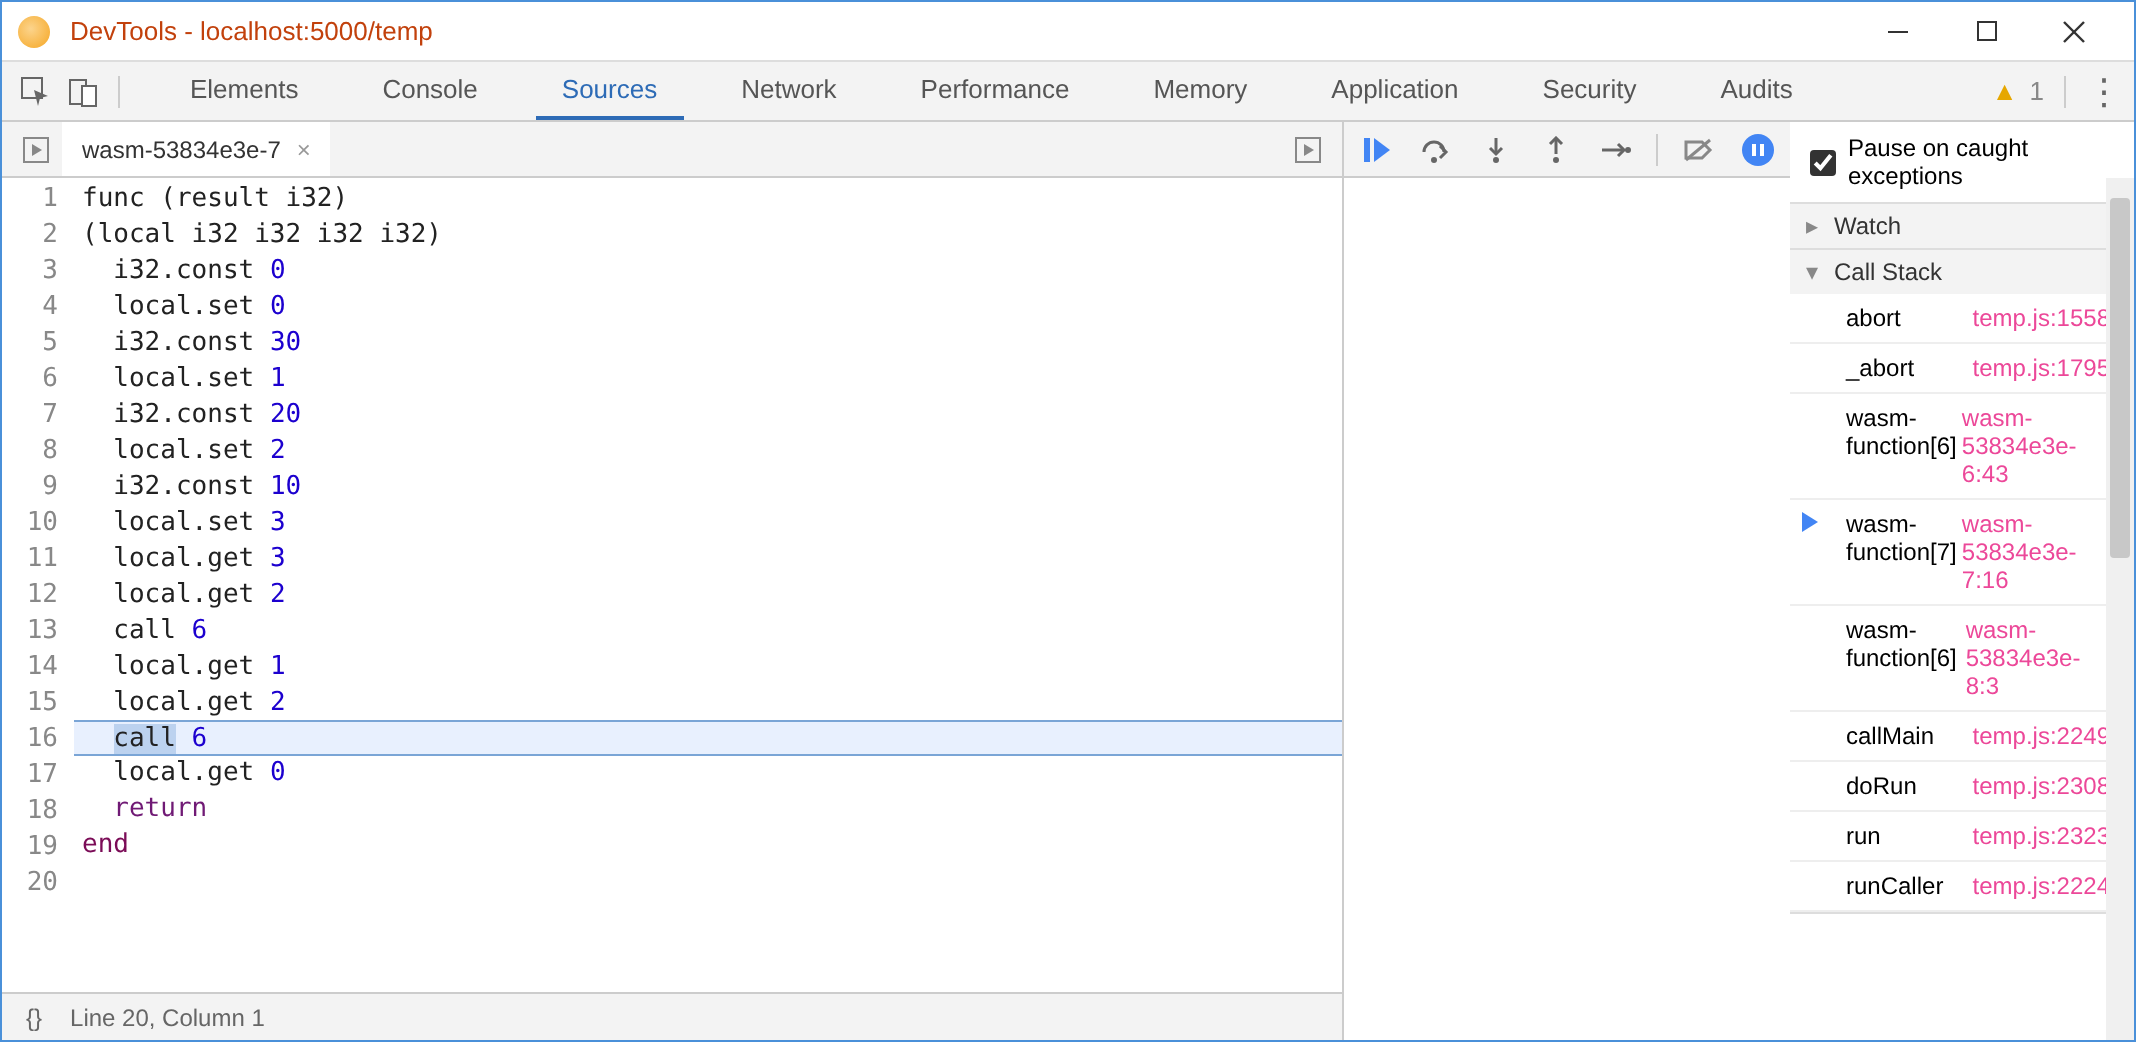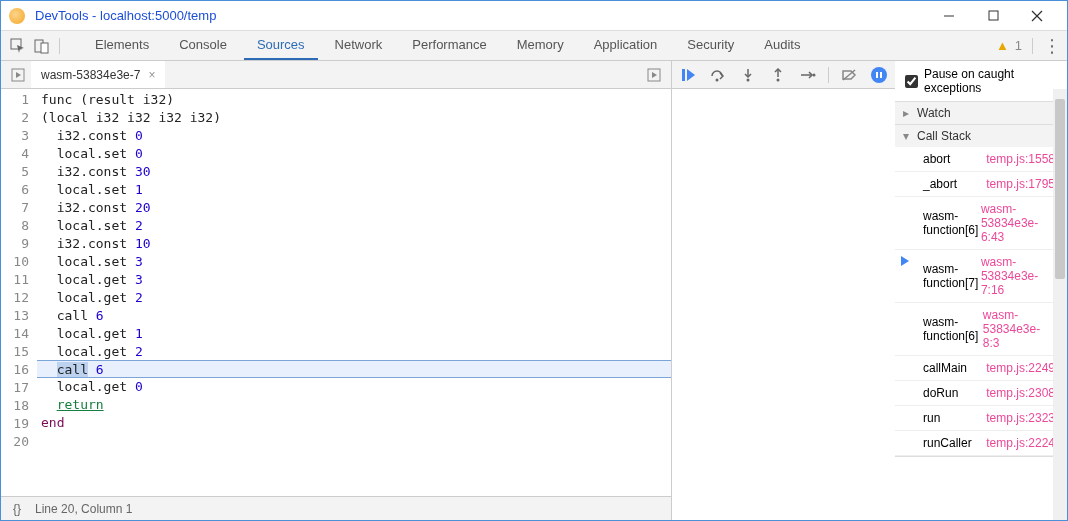--- a/index.html
+++ b/index.html
@@ -22,21 +22,21 @@
   }
   .titlebar-icon {
     width: 16px; height: 16px;
     background: radial-gradient(circle at 40% 40%, #fcd48c, #f5a623);
     border-radius: 50%;
     margin-right: 10px;
     position: relative;
   }
   .titlebar-text {
     font-size: 13px;
-    color: #1d4ed8;
+    color: #c2410c;
     flex: 1;
   }
   .win-controls { display: flex; gap: 0; }
   .win-btn {
     width: 44px; height: 28px;
     display: flex; align-items: center; justify-content: center;
     color: #555; font-size: 14px; font-family: monospace;
   }
 
   .toolbar {
@@ -51,21 +51,21 @@
   .tool-icon {
     width: 22px; height: 22px;
     display: flex; align-items: center; justify-content: center;
     color: #666;
     margin-right: 2px;
   }
   .toolbar-tabs {
     display: flex;
     height: 100%;
     margin-left: 18px;
-    gap: 4px;
+    gap: 16px;
   }
   .toolbar-tab {
     padding: 0 13px;
     display: flex;
     align-items: center;
     color: #555;
     border-bottom: 2px solid transparent;
     cursor: default;
   }
   .toolbar-tab.active {
@@ -147,21 +147,21 @@
   .code-line { height: 18px; padding-left: 4px; }
   .code-line.sel {
     background: #e8f0fe;
     border-top: 1px solid #7aa5d6;
     border-bottom: 1px solid #7aa5d6;
     height: 18px;
     margin-top: -1px;
   }
   .tok-selected { background: #bcd2ef; }
   .num { color: #1c00cf; }
-  .ret { color: #15803d; text-decoration: underline; }
+  .ret { color: #701a75; }
   .end { color: #7b0c57; }
 
   .status-bar {
     height: 24px;
     display: flex;
     align-items: center;
     border-top: 1px solid #ccc;
     padding: 0 12px;
     color: #666;
     font-size: 12px;
@@ -239,21 +239,20 @@
     display: flex; align-items: center; gap: 4px;
     color: #333;
   }
   .tri { display:inline-block; width: 10px; color: #888; }
   .stack-row {
     display: flex;
     justify-content: space-between;
     padding: 5px 12px 5px 28px;
     border-bottom: 1px solid #eee;
     position: relative;
-    align-items: center;
   }
   .stack-row.current::before {
     content: "";
     position: absolute;
     left: 6px; top: 6px;
     width: 0; height: 0;
     border-top: 5px solid transparent;
     border-bottom: 5px solid transparent;
     border-left: 8px solid #4285f4;
   }

